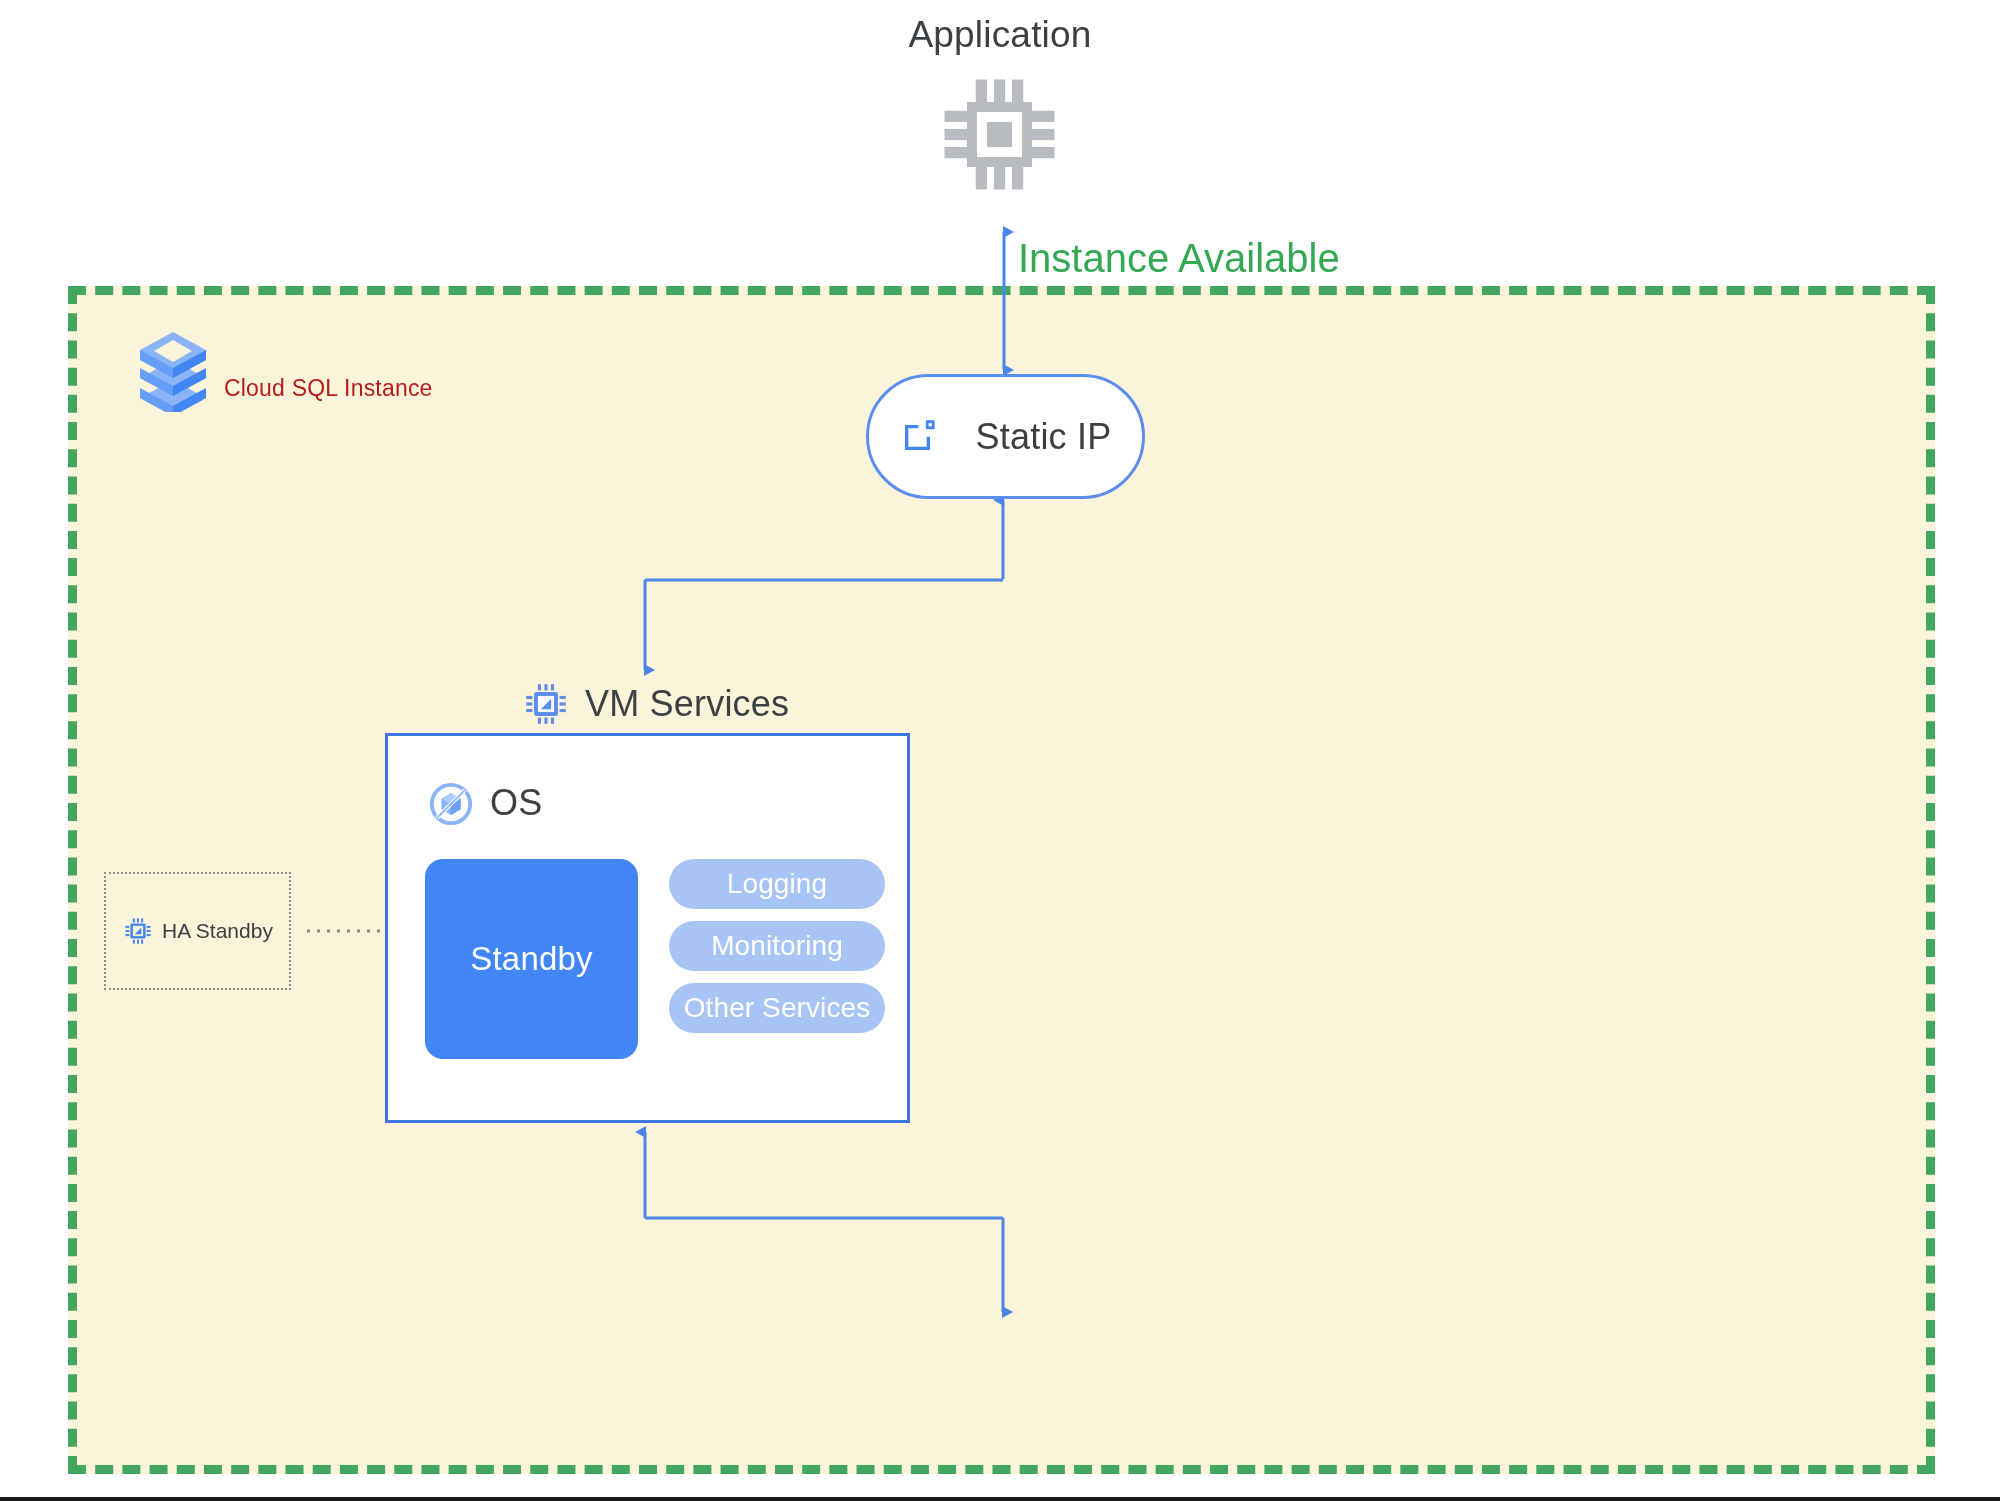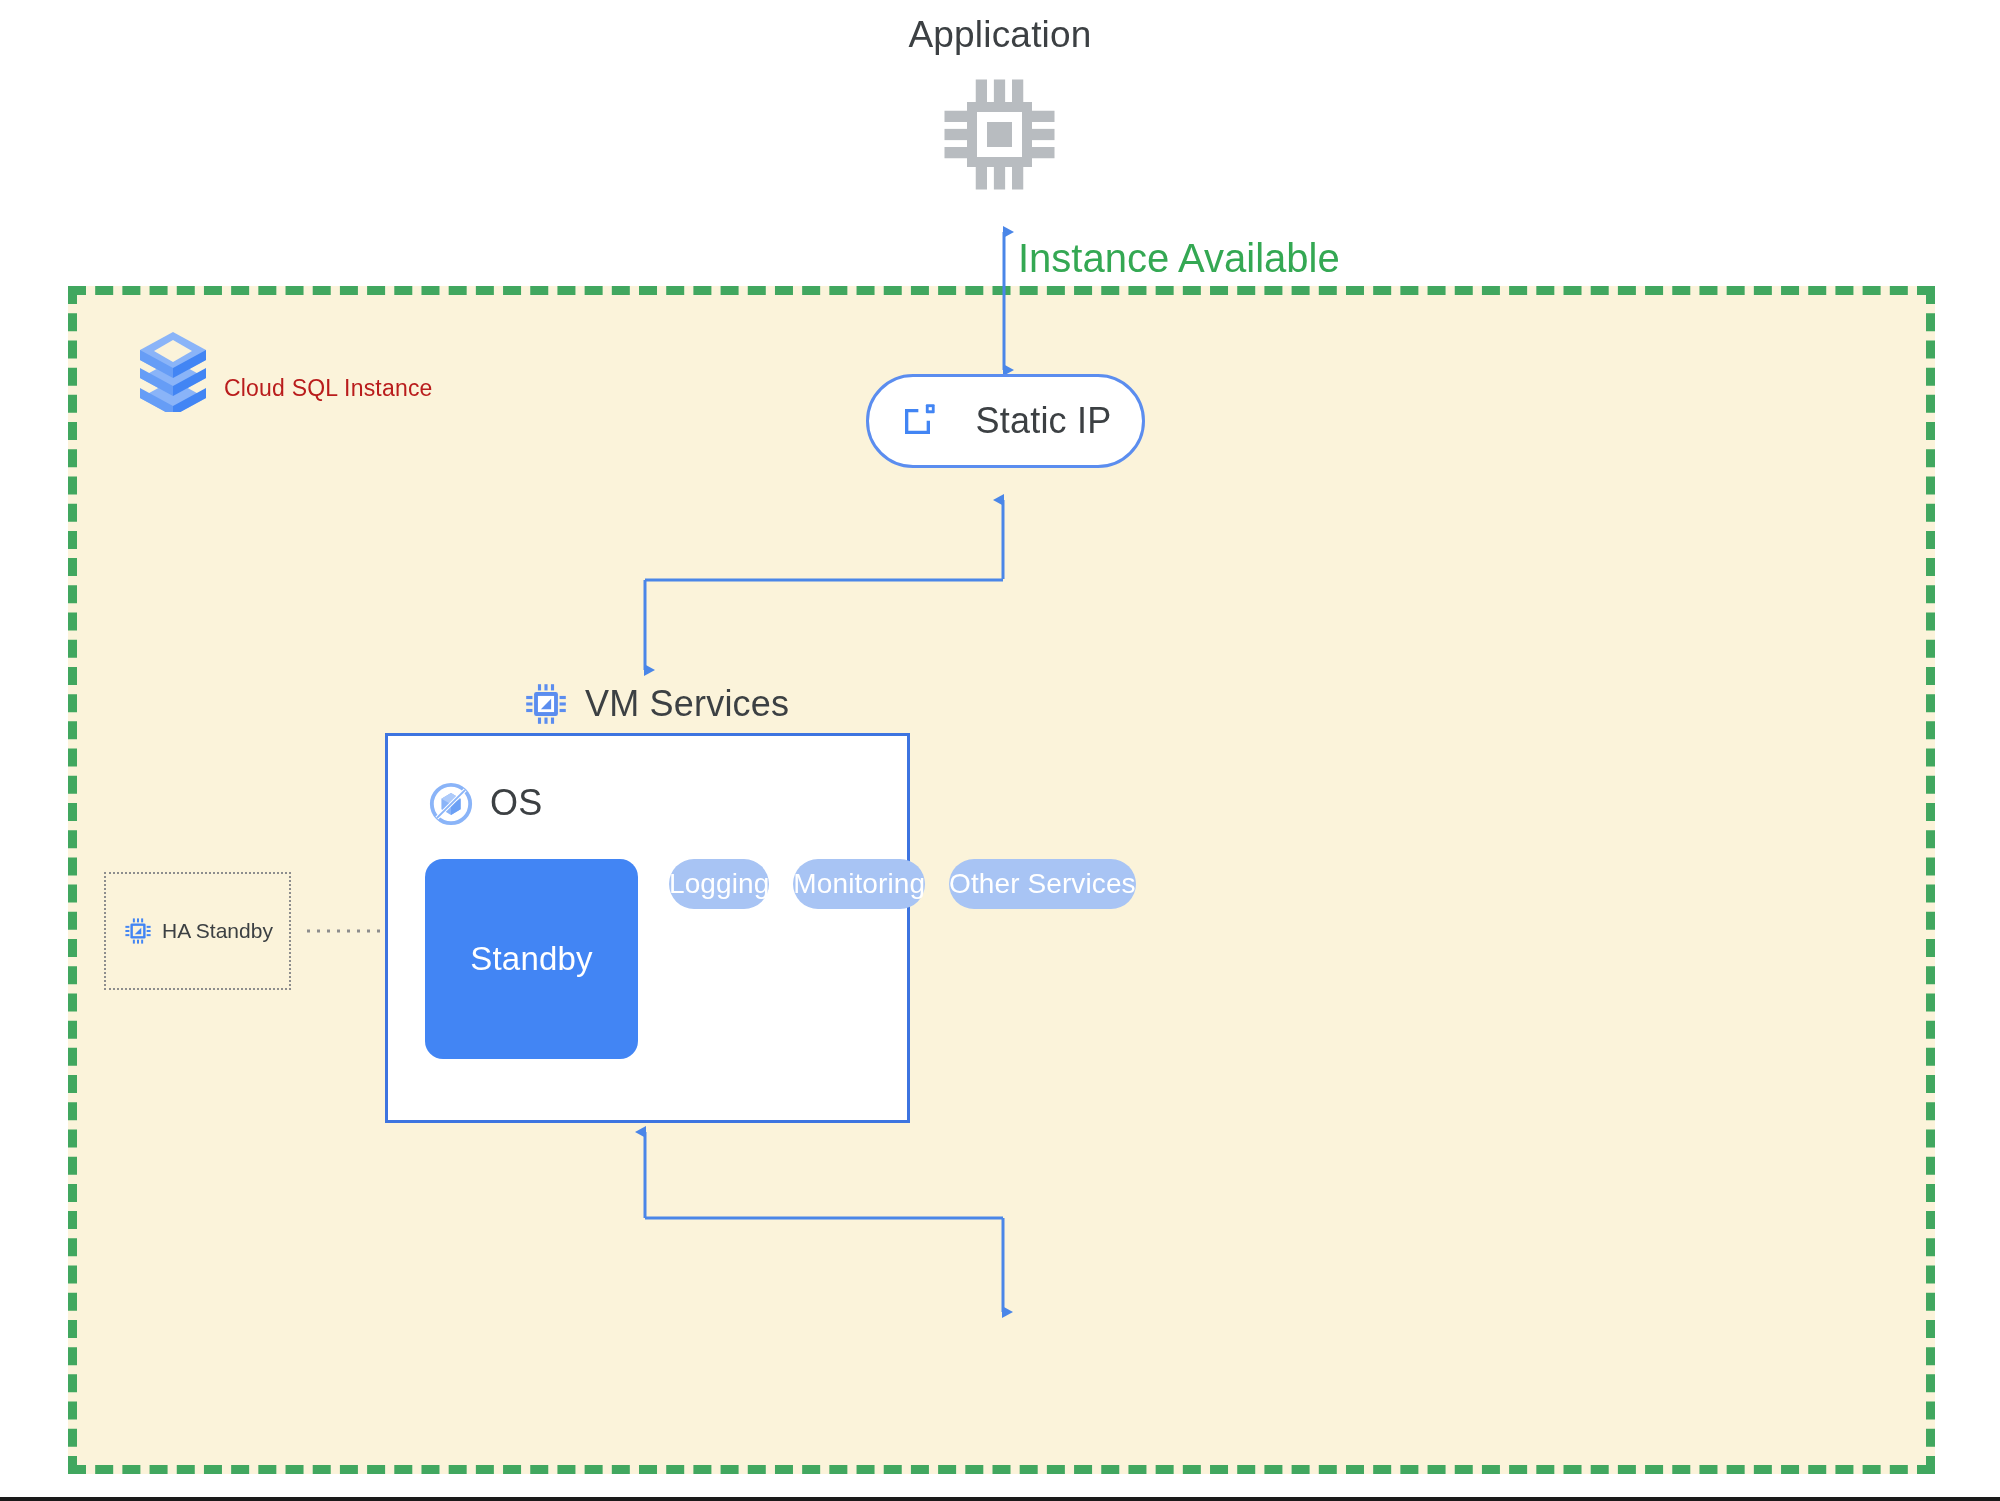--- a/index.html
+++ b/index.html
@@ -74,21 +74,21 @@
     align-items: center;
     justify-content: center;
     gap: 16px;
   }
   .pill-label {
     font-size: 36px;
     color: #3c4043;
     letter-spacing: .2px;
     white-space: nowrap;
   }
-  #static-ip-node { left: 866px; top: 374px; width: 279px; height: 94px; gap: 36px; }
+  #static-ip-node { left: 866px; top: 374px; width: 279px; height: 125px; gap: 36px; }
   #disk-node      { left: 866px; top: 1318px; width: 279px; height: 116px; }
 
   
   #vm-title-icon { left: 524px; top: 682px; width: 44px; height: 44px; }
   #vm-title-text {
     left: 585px; top: 683px;
     font-size: 36px; color: #3c4043;
     letter-spacing: .2px; white-space: nowrap;
   }
   #vm-box {
@@ -112,21 +112,21 @@
     display: flex; align-items: center; justify-content: center;
   }
   #database-label {
     color: #ffffff;
     font-size: 33px;
     letter-spacing: .2px;
   }
   #services-stack {
     left: 669px; top: 859px;
     width: 216px;
-    display: flex; flex-direction: row; gap: 24px;
+    display: flex; flex-direction: column; gap: 12px;
   }
   .service-pill {
     height: 50px;
     background: #a8c4f4;
     border-radius: 999px;
     display: flex; align-items: center; justify-content: center;
     color: #ffffff;
     font-size: 28px;
     letter-spacing: .1px;
     white-space: nowrap;

